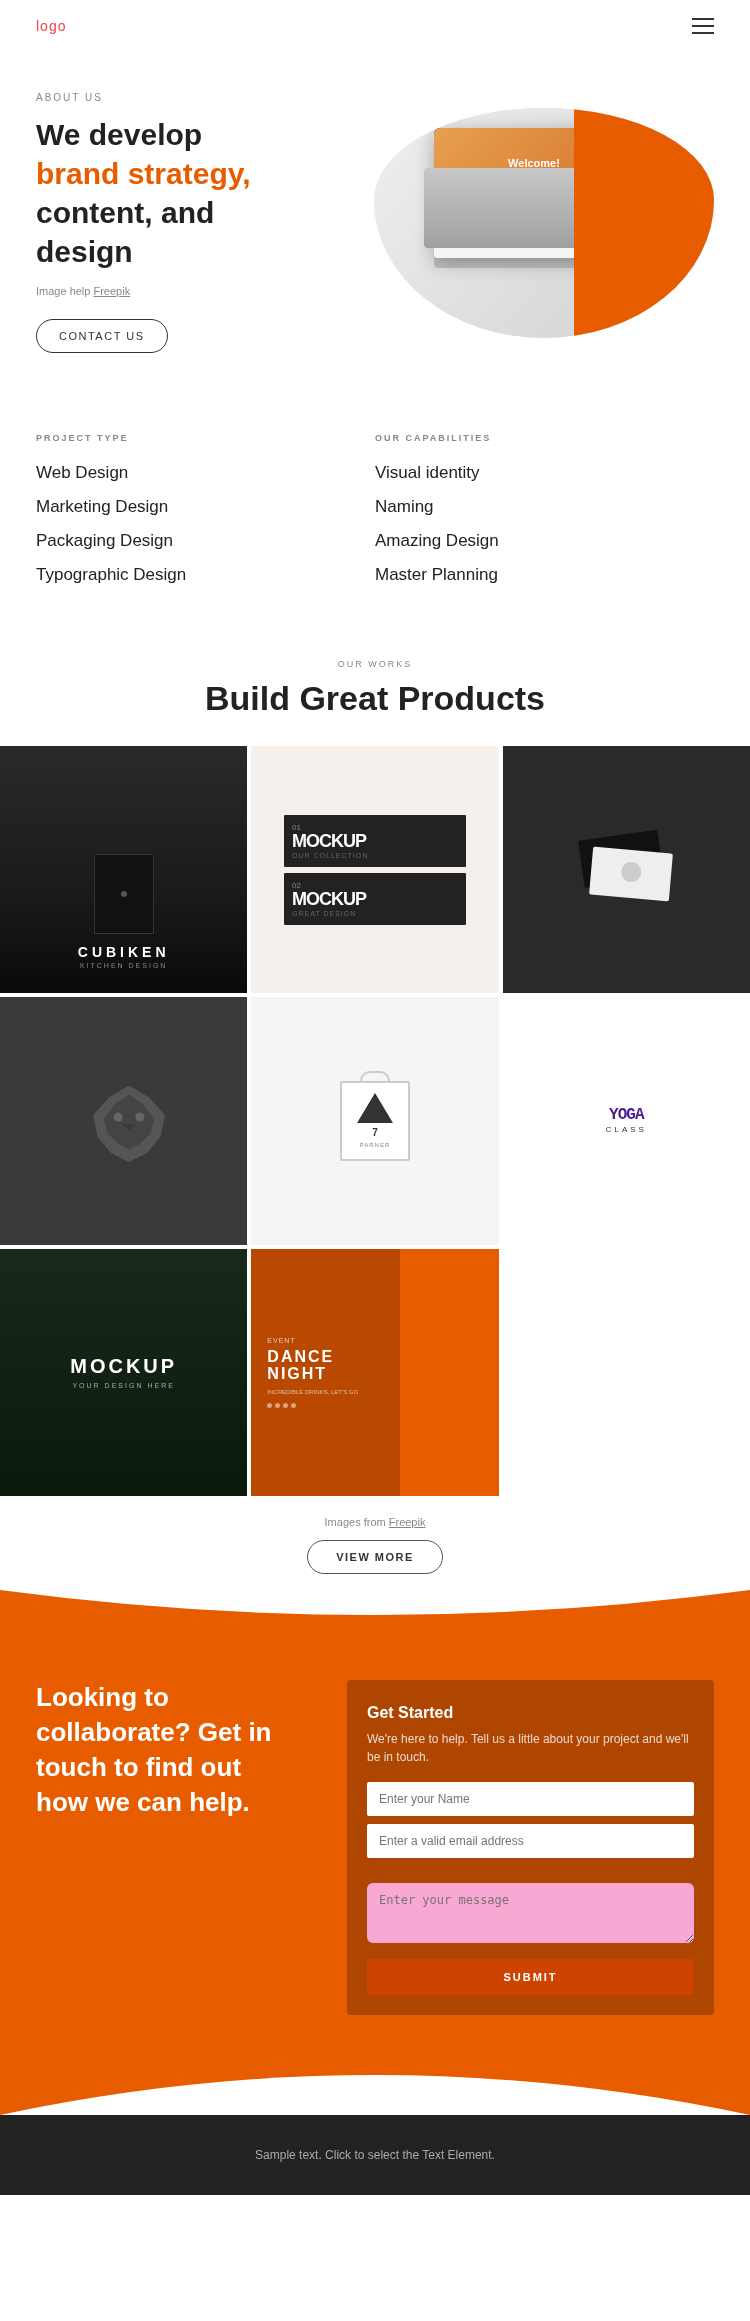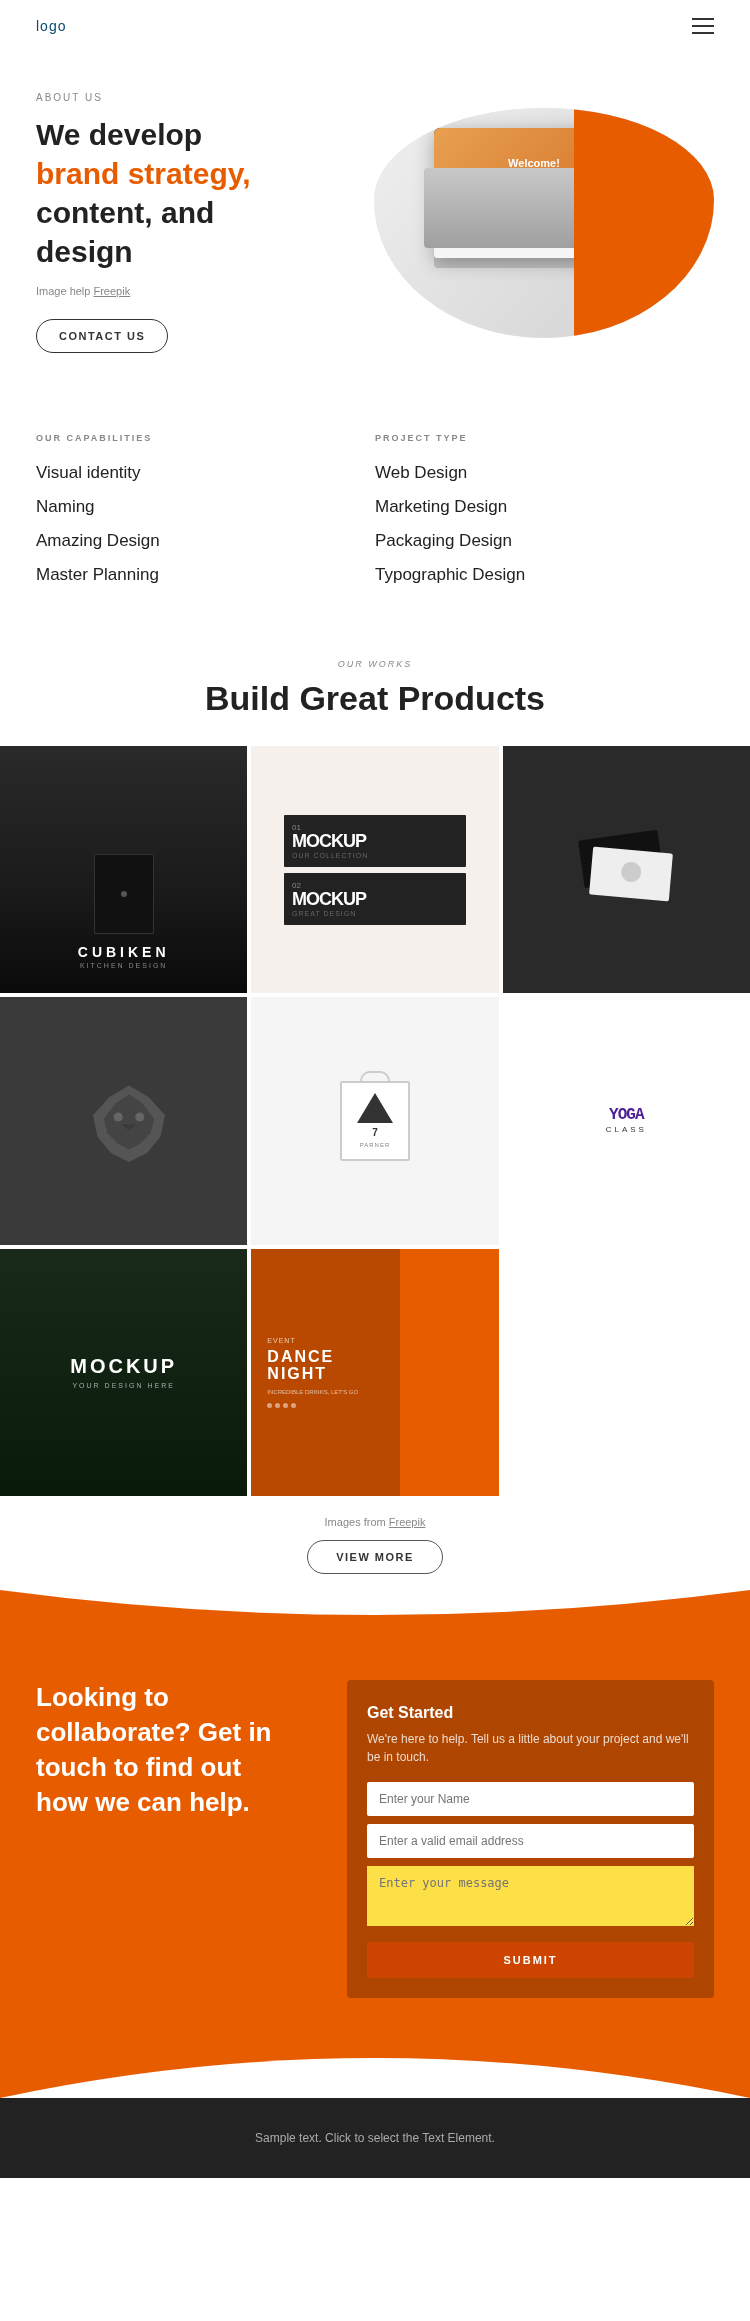--- a/index.html
+++ b/index.html
@@ -8,21 +8,21 @@
     
     .header {
       display: flex;
       justify-content: space-between;
       align-items: center;
       padding: 18px 36px;
       background: #fff;
     }
     .logo-text {
       font-size: 14px;
-      color: #0c4a6e;
+      color: #ef4444;
       letter-spacing: 1px;
     }
     .hamburger {
       display: flex;
       flex-direction: column;
       gap: 5px;
       cursor: pointer;
     }
     .hamburger span {
       display: block;
@@ -68,21 +68,21 @@
       display: inline-block;
       border: 1.5px solid #333;
       padding: 10px 22px;
       font-size: 11px;
       letter-spacing: 1.5px;
       text-transform: uppercase;
       cursor: pointer;
       background: transparent;
       border-radius: 20px;
       color: #333;
-      font-weight: 700;
+      font-weight: 400;
     }
     .hero-image-wrap {
       flex: 0 0 340px;
       width: 340px;
       height: 230px;
       border-radius: 50% 50% 50% 50% / 40% 40% 60% 60%;
       overflow: hidden;
       background: #e8e8e8;
       position: relative;
     }
@@ -151,21 +151,20 @@
     .our-works {
       padding: 20px 36px 0 36px;
     }
     .section-eyebrow {
       text-align: center;
       font-size: 9px;
       letter-spacing: 2px;
       color: #888;
       text-transform: uppercase;
       margin-bottom: 10px;
-      font-style: italic;
     }
     .section-title {
       text-align: center;
       font-size: 34px;
       font-weight: 700;
       color: #222;
       margin-bottom: 28px;
     }
 
     
@@ -234,28 +233,29 @@
       font-size: 12px;
       color: #555;
       background: #fff;
       margin-bottom: 8px;
       outline: none;
     }
     .form-textarea {
       width: 100%;
       padding: 10px 12px;
       border: none;
-      border-radius: 0;
+      border-radius: 6px;
       font-size: 12px;
       color: #555;
-      background: #fde047;
+      background: #f9a8d4;
       margin-bottom: 12px;
       outline: none;
       min-height: 60px;
       resize: vertical;
+      margin-top: 17px;
     }
     .submit-btn {
       width: 100%;
       padding: 12px;
       background: #cc4400;
       color: #fff;
       border: none;
       font-size: 11px;
       font-weight: 700;
       letter-spacing: 2px;
@@ -460,32 +460,32 @@
         <div class="laptop-keyboard-area"></div>
       </div>
 
       <div style="position:absolute;right:0;top:0;width:140px;height:100%;background:#e85c00;z-index:0;"></div>
     </div>
   </div>
 </section>
 
 <section class="capabilities">
   <div class="cap-col">
+    <div class="cap-eyebrow">PROJECT TYPE</div>
+    <div class="cap-item">Web Design</div>
+    <div class="cap-item">Marketing Design</div>
+    <div class="cap-item">Packaging Design</div>
+    <div class="cap-item">Typographic Design</div>
+  </div>
+  <div class="cap-col">
     <div class="cap-eyebrow">OUR CAPABILITIES</div>
     <div class="cap-item">Visual identity</div>
     <div class="cap-item">Naming</div>
     <div class="cap-item">Amazing Design</div>
     <div class="cap-item">Master Planning</div>
-  </div>
-  <div class="cap-col">
-    <div class="cap-eyebrow">PROJECT TYPE</div>
-    <div class="cap-item">Web Design</div>
-    <div class="cap-item">Marketing Design</div>
-    <div class="cap-item">Packaging Design</div>
-    <div class="cap-item">Typographic Design</div>
   </div>
 </section>
 
 <section class="our-works">
   <div class="section-eyebrow">OUR WORKS</div>
   <div class="section-title">Build Great Products</div>
 </section>
 
 <div class="portfolio-wrapper">
   <div class="portfolio-grid">

